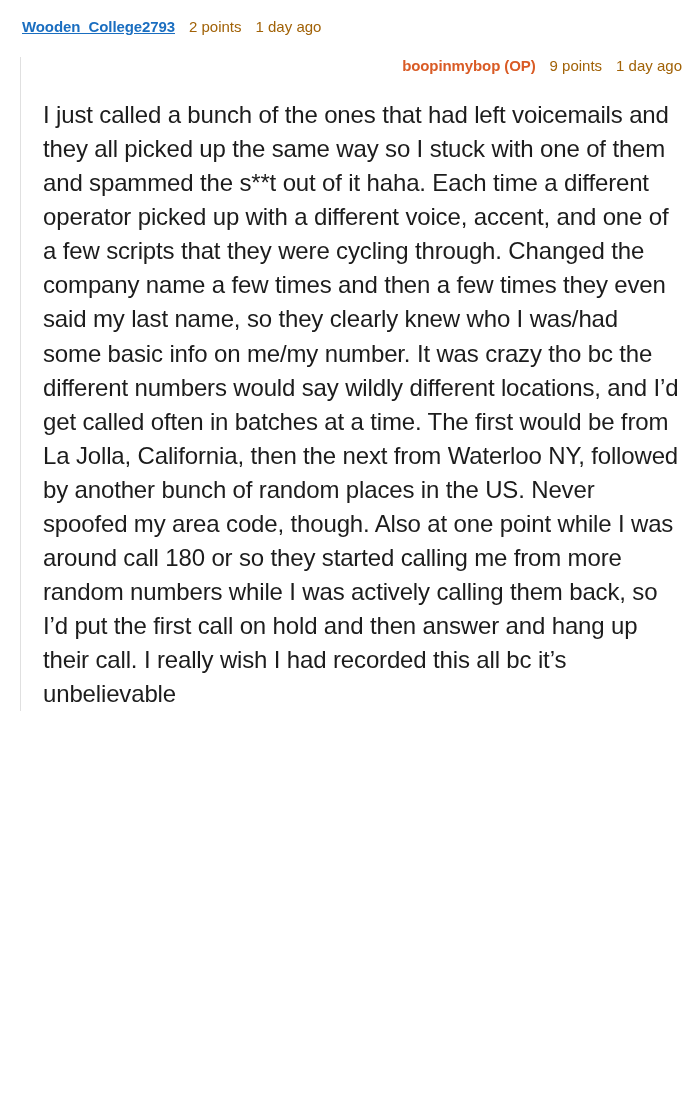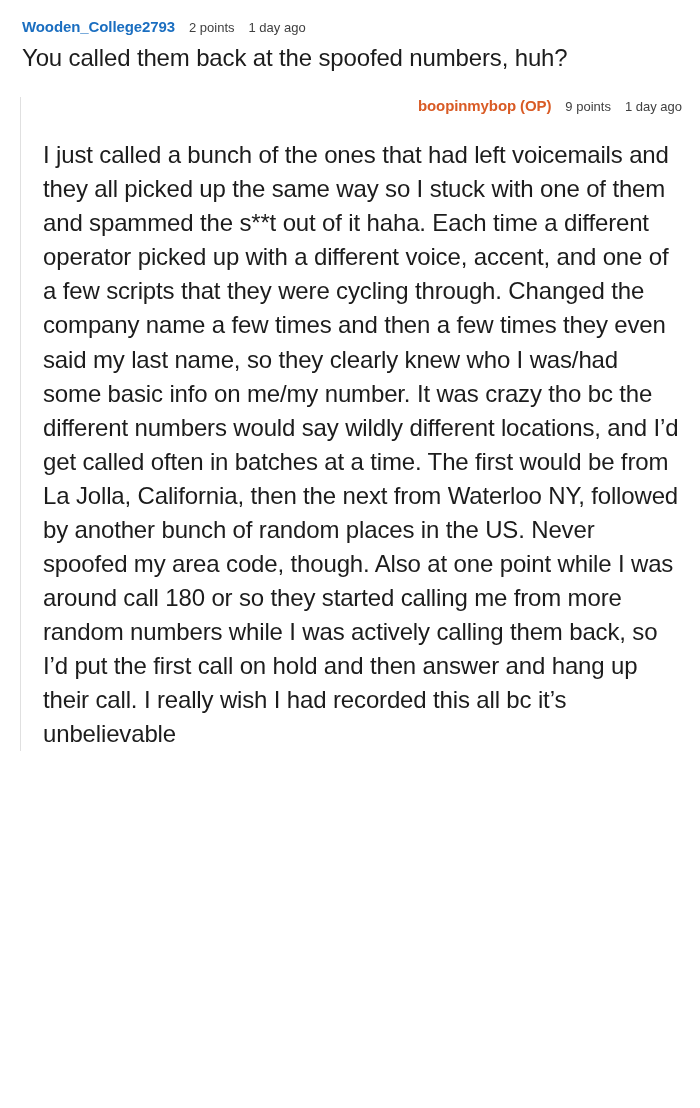--- a/index.html
+++ b/index.html
@@ -30,27 +30,28 @@
     margin-bottom: 6px;
     white-space: nowrap;
   }
   .author {
     font-size: 15px;
     font-weight: bold;
     letter-spacing: -0.1px;
   }
   .author.link {
     color: #1a6ec0;
+    text-decoration: underline;
   }
   .author.op {
     color: #d95b25;
   }
   .points, .timestamp {
-    font-size: 13px;
-    color: #404040;
+    font-size: 15px;
+    color: #a16207;
   }
   .comment-body {
     font-size: 24px;
     line-height: 1.42;
     color: #1c1c1c;
     letter-spacing: -0.15px;
     margin: 0;
     padding: 0;
   }
   
@@ -73,21 +74,20 @@
 <body>
 
 <div class="thread">
 
   <div class="comment level-0">
     <div class="comment-meta">
       <span class="author link">Wooden_College2793</span>
       <span class="points">2 points</span>
       <span class="timestamp">1 day ago</span>
     </div>
-    <p class="comment-body">You called them back at the spoofed numbers, huh?</p>
   </div>
 
   <div class="comment level-1">
     <div class="comment-meta">
       <span class="author op">boopinmybop (OP)</span>
       <span class="points">9 points</span>
       <span class="timestamp">1 day ago</span>
     </div>
     <p class="comment-body">I just called a bunch of the ones that had left voicemails and they all picked up the same way so I stuck with one of them and spammed the s**t out of it haha. Each time a different operator picked up with a different voice, accent, and one of a few scripts that they were cycling through. Changed the company name a few times and then a few times they even said my last name, so they clearly knew who I was/had some basic info on me/my number. It was crazy tho bc the different numbers would say wildly different locations, and I’d get called often in batches at a time. The first would be from La Jolla, California, then the next from Waterloo NY, followed by another bunch of random places in the US. Never spoofed my area code, though. Also at one point while I was around call 180 or so they started calling me from more random numbers while I was actively calling them back, so I’d put the first call on hold and then answer and hang up their call. I really wish I had recorded this all bc it’s unbelievable</p>
   </div>

